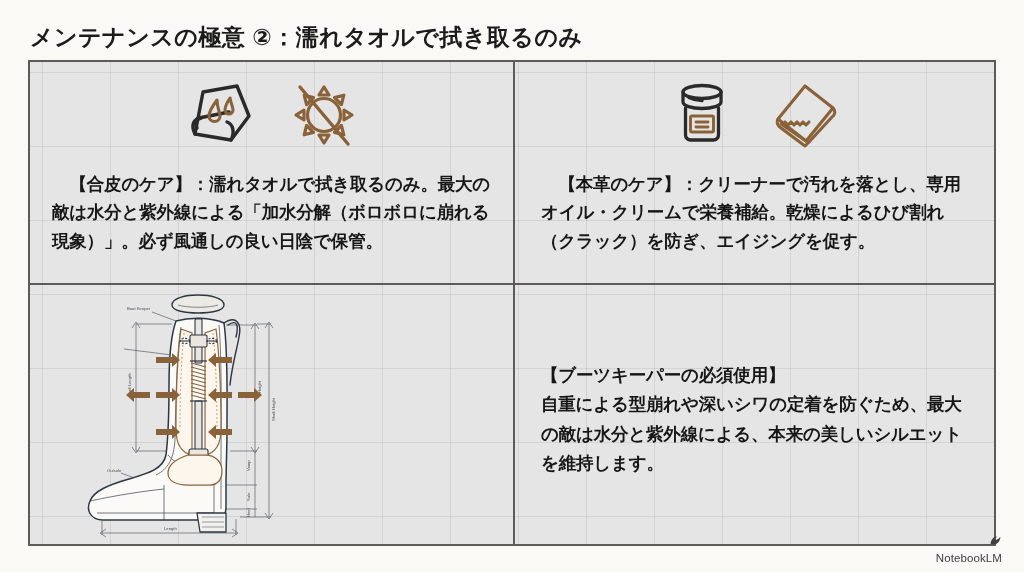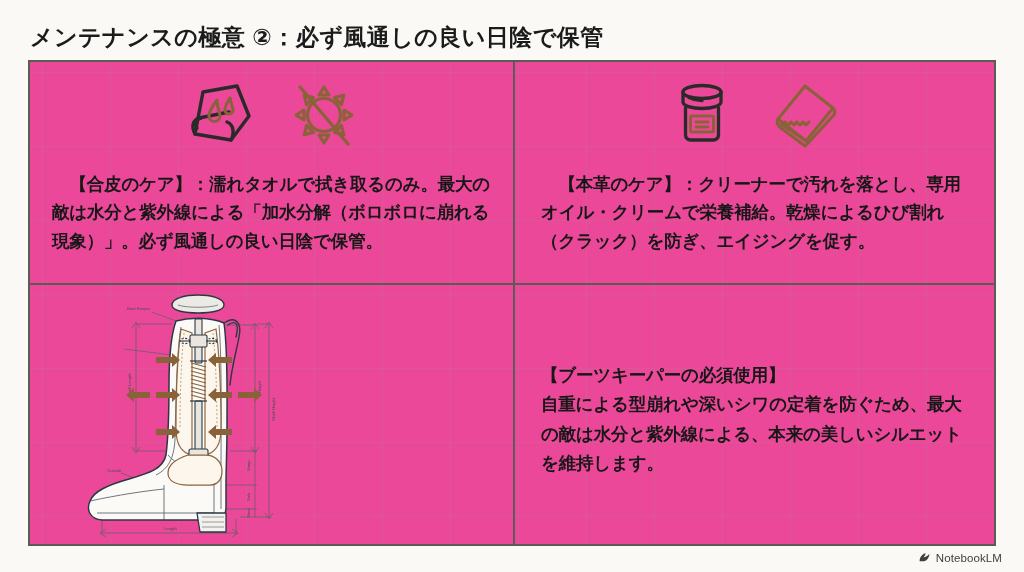--- a/index.html
+++ b/index.html
@@ -31,21 +31,21 @@
 
   
   .frame {
     position: absolute;
     left: 28px;
     top: 60px;
     width: 968px;
     height: 486px;
     border: 2px solid #5d5b57;
     box-sizing: border-box;
-    background: #ec4899;
+    background: #e5e5e5;
     overflow: hidden;
   }
 
   
   .grid-bg {
     position: absolute;
     inset: 0;
     background-image:
       linear-gradient(to right, rgba(150,147,140,0.22) 1px, transparent 1px),
       linear-gradient(to bottom, rgba(150,147,140,0.22) 1px, transparent 1px);
@@ -141,27 +141,28 @@
   .watermark {
     position: absolute;
     right: 22px;
     bottom: 8px;
     display: flex;
     align-items: flex-end;
     gap: 5px;
     font-size: 11.5px;
     color: #3f3f3f;
     letter-spacing: 0.1px;
+    flex-direction: column;
   }
   .watermark svg { display: block; }
 </style>
 </head>
 <body>
 
-<div class="slide-title">メンテナンスの極意 ②：必ず風通しの良い日陰で保管</div>
+<div class="slide-title">メンテナンスの極意 ②：濡れタオルで拭き取るのみ</div>
 
 <div class="frame">
 
   <div class="grid-bg"></div>
   <div class="divider-v"></div>
   <div class="divider-h"></div>
 
   <div class="cell cell-tl">
 
     <div class="icon-row">

